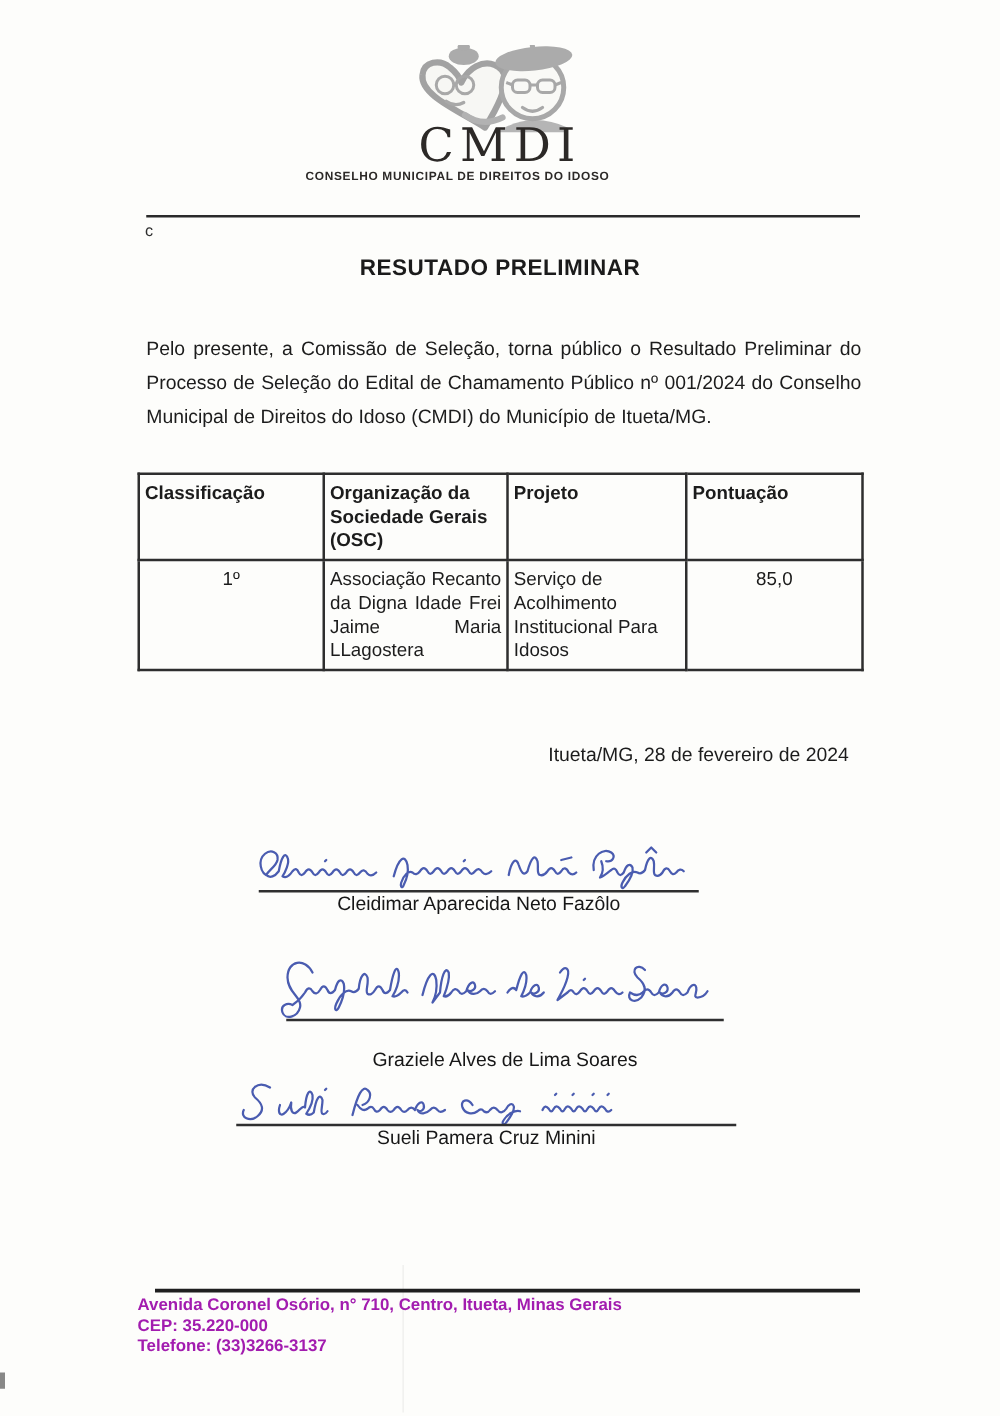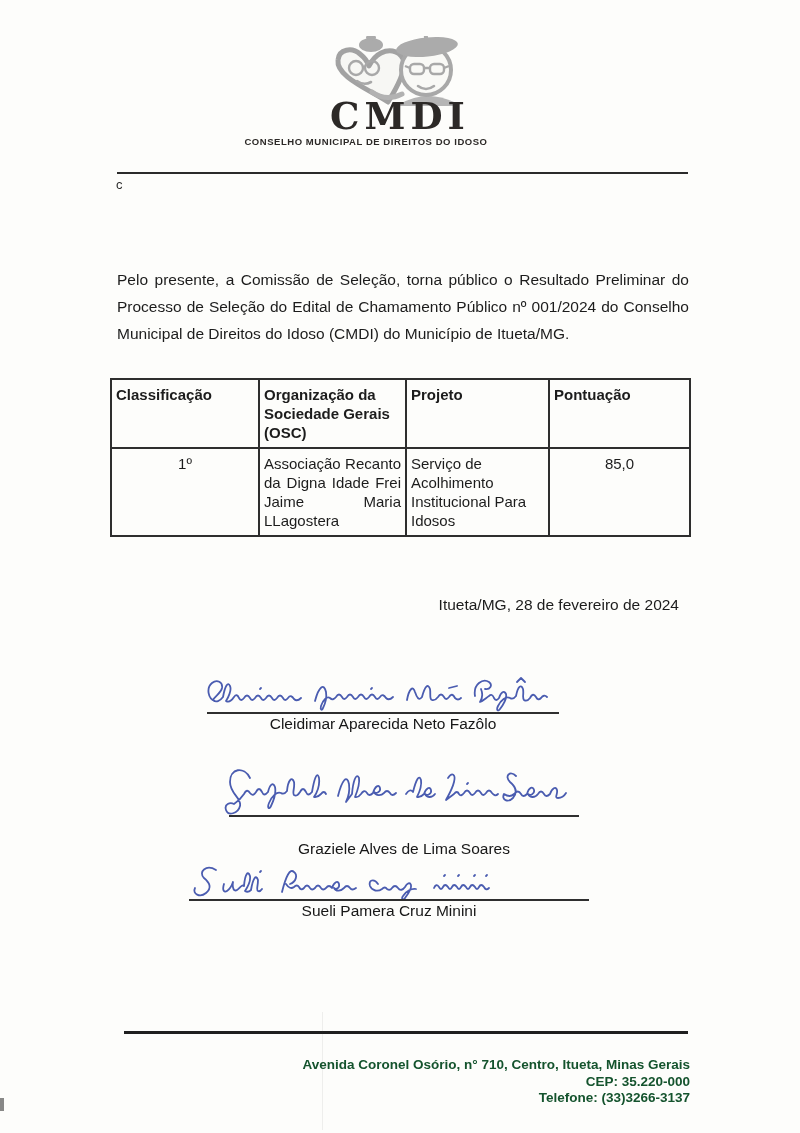--- a/index.html
+++ b/index.html
@@ -18,21 +18,21 @@
     font-family:"Liberation Sans", sans-serif;
     color:var(--text);
     overflow:hidden;
   }
   
   .logo-art{position:absolute;left:326px;top:36px;width:160px;height:70px;}
   .logo-acronym{
     position:absolute;left:0;top:98px;width:800px;
     text-align:center;
     font-family:"DejaVu Serif", serif;
-    font-weight:700;font-size:37px;line-height:1;
+    font-weight:400;font-size:37px;line-height:1;
     letter-spacing:5px;color:var(--logo-dark);
   }
   .logo-subtitle{
     position:absolute;left:0;top:136px;width:732px;
     text-align:center;font-weight:700;font-size:9.5px;
     letter-spacing:0.55px;color:var(--logo-dark);
   }
   
   .rule-top{position:absolute;left:117px;top:172px;width:571px;height:2px;background:var(--line);}
   .stray-c{position:absolute;left:116px;top:177px;font-size:13px;color:#2e2e2e;}
@@ -82,21 +82,21 @@
   .sig2-line{left:229px;top:815px;width:350px;}
   .sig3-line{left:189px;top:899px;width:400px;}
   .sig-name{position:absolute;text-align:center;font-size:15.5px;color:#171717;}
   .sig1-name{left:207px;top:715px;width:352px;}
   .sig2-name{left:229px;top:818px;width:350px;margin-top:22px;}
   .sig3-name{left:189px;top:902px;width:400px;}
   
   .footer-rule{position:absolute;left:124px;top:1031px;width:564px;height:2.5px;background:#1f1f1f;}
   .footer-text{
     position:absolute;left:110px;top:1036px;width:580px;
-    text-align:right;font-weight:700;font-size:13.5px;line-height:16.5px;color:#14532d;margin-top:21px;
+    text-align:left;font-weight:700;font-size:13.5px;line-height:16.5px;color:#a21caf;
   }
   
   .crease{position:absolute;left:322px;top:1012px;width:1px;height:118px;background:rgba(60,60,60,0.08);}
   .edge-mark{position:absolute;left:0;top:1098px;width:4px;height:13px;background:rgba(40,40,40,0.55);}
 </style>
 </head>
 <body>
 
 <div class="page">
 
@@ -128,20 +128,21 @@
     <path d="M98,32 L104,32 M84,32 L79,30 M118,32 L123,30" stroke="#a8a8a8" stroke-width="2.4" fill="none"></path>
     <path d="M92,50 Q100,56 108,50" fill="none" stroke="#a8a8a8" stroke-width="2.6" stroke-linecap="round"></path>
   </svg>
 
   <div class="logo-acronym">CMDI</div>
   <div class="logo-subtitle">CONSELHO MUNICIPAL DE DIREITOS DO IDOSO</div>
 
   <div class="rule-top"></div>
   <div class="stray-c">c</div>
 
+  <div class="doc-title">RESUTADO PRELIMINAR</div>
 
   <div class="intro">Pelo presente, a Comissão de Seleção, torna público o Resultado Preliminar do Processo de Seleção do Edital de Chamamento Público nº 001/2024 do Conselho Municipal de Direitos do Idoso (CMDI) do Município de Itueta/MG.</div>
 
   <table class="result-table">
     <colgroup>
         <col class="c1">
         <col class="c2">
         <col class="c3">
         <col class="c4">
       </colgroup>

